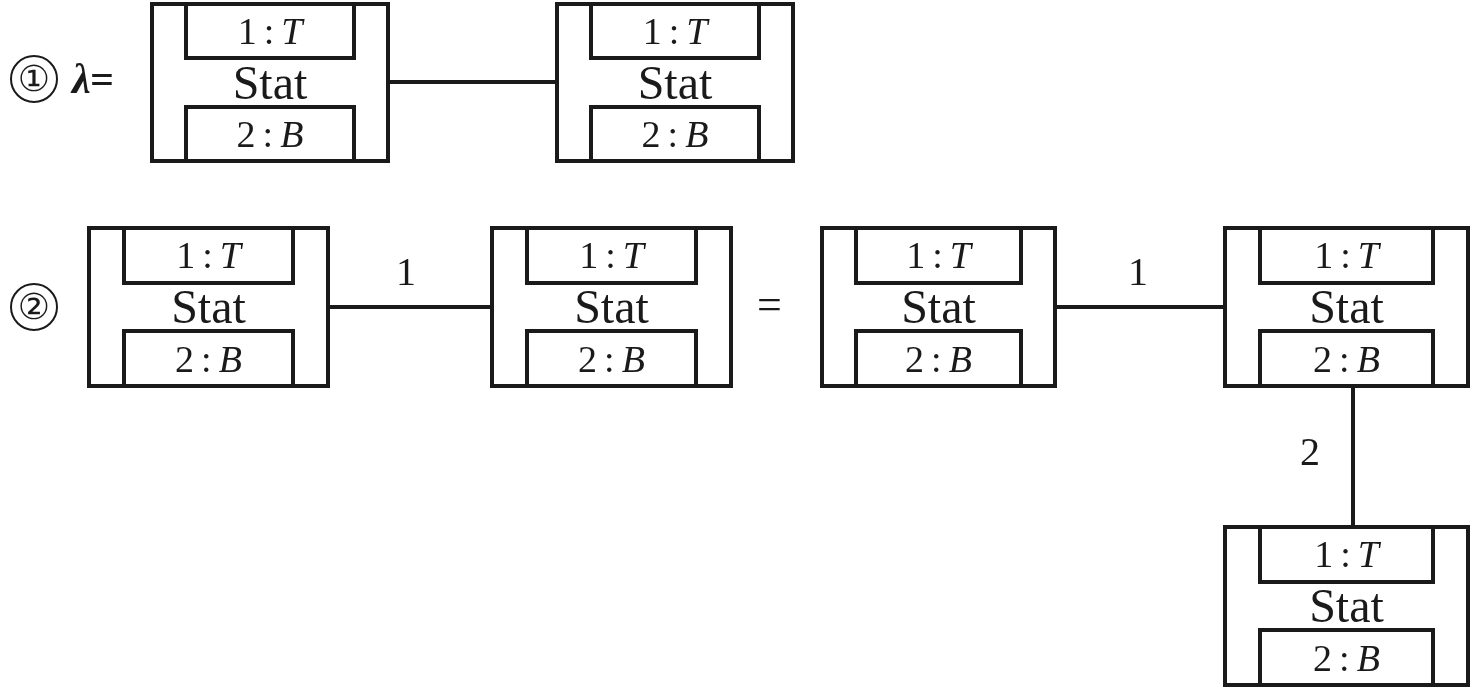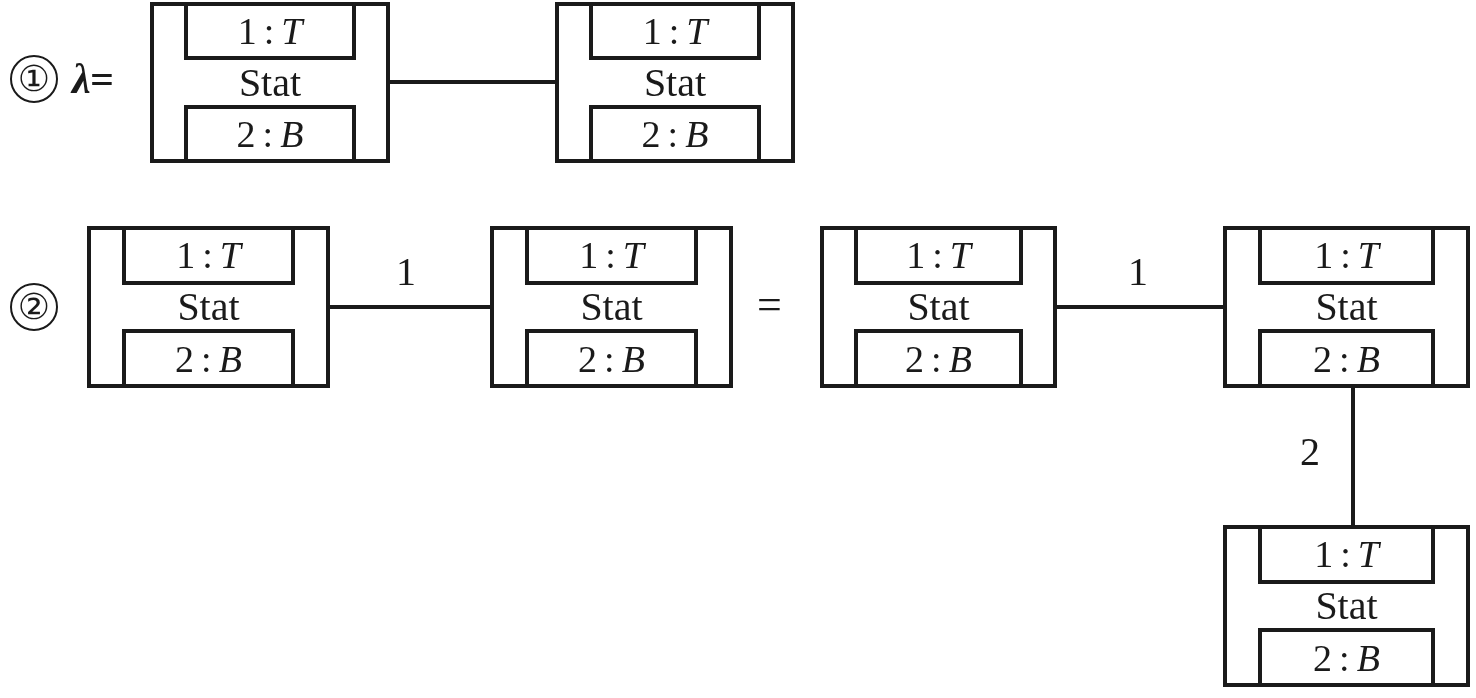--- a/index.html
+++ b/index.html
@@ -82,21 +82,21 @@
   .port-num { font-style: normal; }
   .port-colon { margin: 0 7px; font-style: normal; }
   .port-type { font-style: italic; }
   .node-label {
     position: absolute;
     top: 50%;
     left: 0;
     right: 0;
     transform: translateY(-50%);
     text-align: center;
-    font-size: 40px;
+    font-size: 48px;
     line-height: 1;
     pointer-events: none;
   }
 
   
   .edge-h {
     position: absolute;
     height: 4px;
     background: #1a1a1a;
   }

